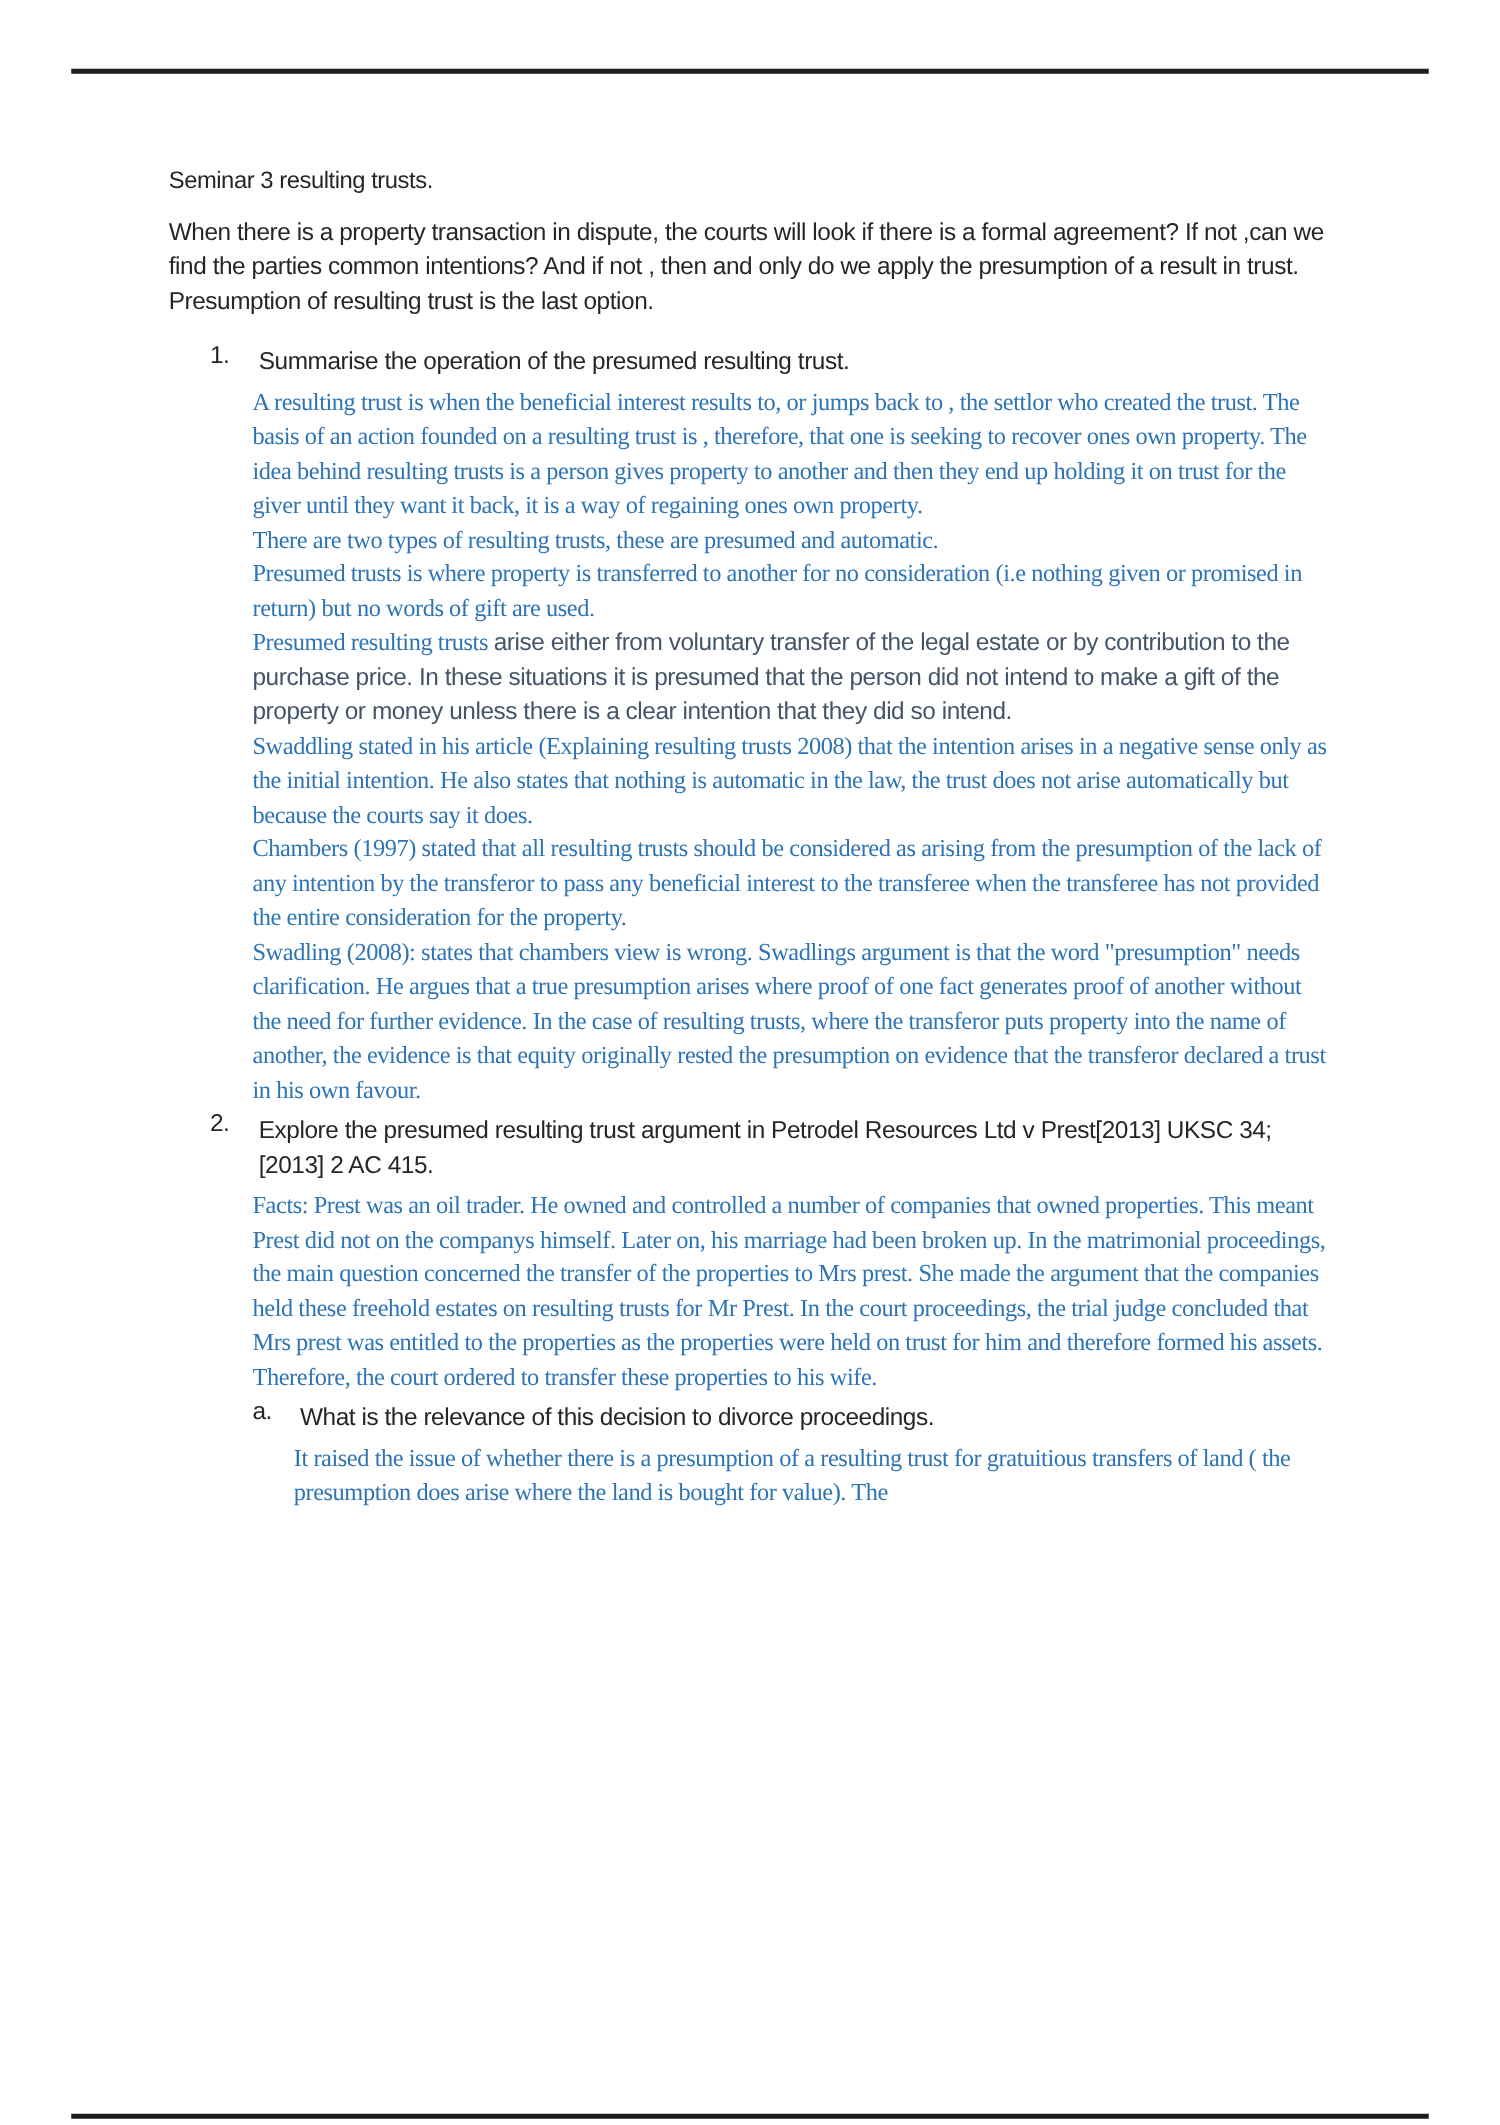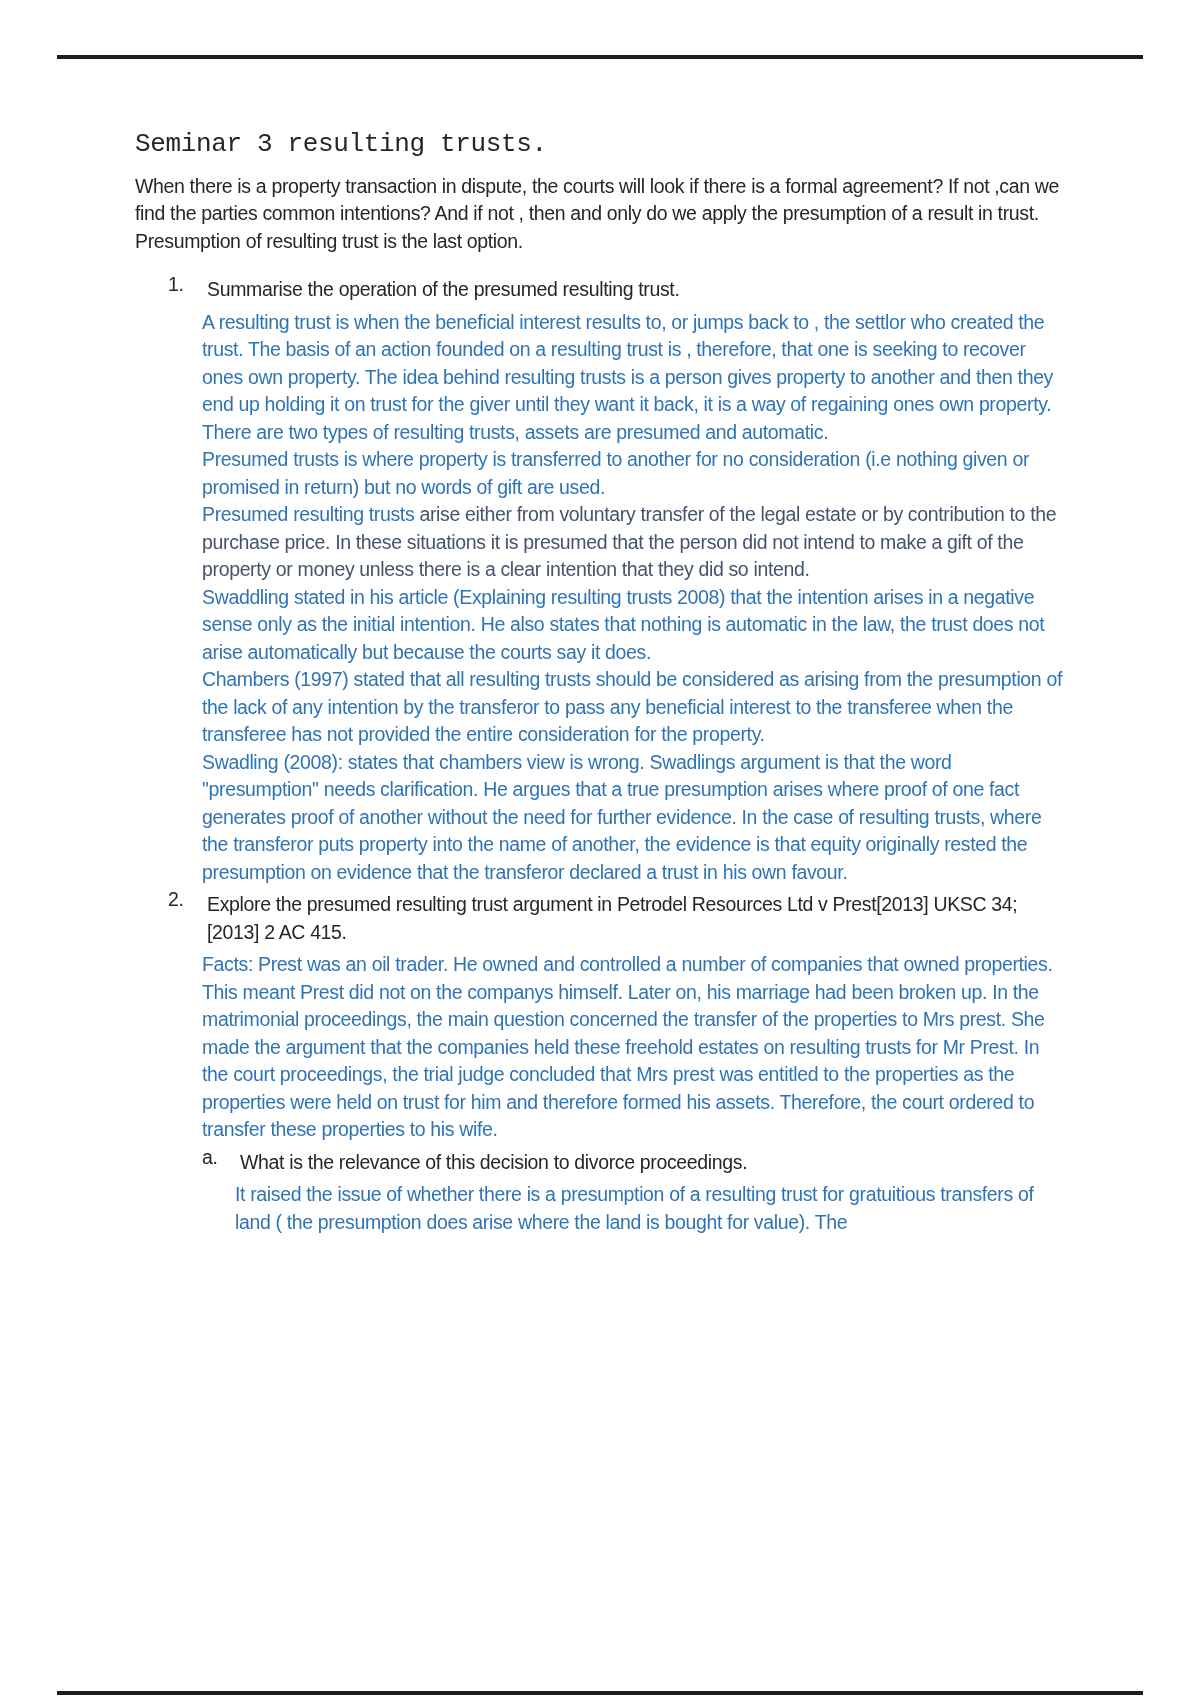--- a/index.html
+++ b/index.html
@@ -23,30 +23,30 @@
 
   .content {
     position: absolute;
     left: 135px;
     top: 131px;
     width: 932px;
     font-size: 19.5px;
     line-height: 27.5px;
     letter-spacing: -0.35px;
   }
-  .doc-title { margin: 0 0 14px 0; font-size: 26px; font-weight: 400; font-family: Liberation Mono, monospace; }
+  .doc-title { margin: 0 0 14px 0; font-size: 19px; font-weight: 400; }
   .intro { margin: 14px 0 16px 0; }
 
   .list-item { display: flex; padding-left: 33px; }
   .item-number { flex: none; width: 34px; }
   .item-body { flex: 1 1 auto; min-width: 0; }
   .question { margin: 5px; }
 
   .answers p { margin: 0; color: #2E74B5; }
-  .answers .run-blue { color: #2E74B5; }
+  .answers .run-blue { color: #2E74B5; font-family: Liberation Serif, serif; }
   .answers .run-dark { color: #44546A; }
 
   .sub-item { display: flex; }
   .sub-number { flex: none; width: 33px; }
   .sub-body { flex: 1 1 auto; min-width: 0; }
 </style>
 </head>
 <body>
 
 <div class="page-rule top"></div>
@@ -57,21 +57,21 @@
   <p class="doc-title">Seminar 3 resulting trusts.</p>
 
   <p class="intro">When there is a property transaction in dispute, the courts will look if there is a formal agreement? If not ,can we find the parties common intentions?  And if not , then and only do we apply the presumption of a result in trust.  Presumption of resulting trust is the last option.</p>
 
   <div class="list-item">
     <span class="item-number">1.</span>
     <div class="item-body">
       <p class="question">Summarise the operation of the presumed resulting trust.</p>
       <div class="answers">
           <p><span class="run-blue">A resulting trust is when the beneficial interest results to, or jumps back to , the settlor who created the trust. The basis of an action founded on a resulting trust is , therefore, that one is seeking to recover ones own property. The idea behind resulting trusts is a person gives property to another and then they end up holding it on trust for the giver until they want it back, it is a way of regaining ones own property.</span></p>
-          <p><span class="run-blue">There are two types of resulting trusts, assets are presumed and automatic.</span></p>
+          <p><span class="run-blue">There are two types of resulting trusts, these are presumed and automatic.</span></p>
           <p><span class="run-blue">Presumed trusts is where property is transferred to another for no consideration (i.e nothing given or promised in return) but no words of gift are used.</span></p>
           <p><span class="run-blue">Presumed resulting trusts </span><span class="run-dark">arise either from voluntary transfer of the legal estate or by contribution to the purchase price.  In these situations it is presumed that the person did not intend to make a gift of the property or money unless there is a clear intention that they did so intend.</span></p>
           <p><span class="run-blue">Swaddling stated in his article (Explaining resulting trusts 2008) that the intention arises in a negative sense only as the initial intention.  He also states that nothing is automatic in the law, the trust does not arise automatically but because the courts say it does.</span></p>
           <p><span class="run-blue">Chambers (1997) stated that all resulting trusts should be considered as arising from the presumption of the lack of any intention by the transferor to pass any beneficial interest to the transferee when the transferee has not provided the entire consideration for the property.</span></p>
           <p><span class="run-blue">Swadling (2008): states that chambers view is wrong. Swadlings argument is that the word "presumption" needs clarification. He argues that a true presumption arises where proof of one fact generates proof of another without the need for further evidence. In the case of resulting trusts, where the transferor puts property into the name of another, the evidence is that equity originally rested the presumption on evidence that the transferor declared a trust in his own favour.</span></p>
         </div>
     </div>
   </div>
 
   <div class="list-item">

